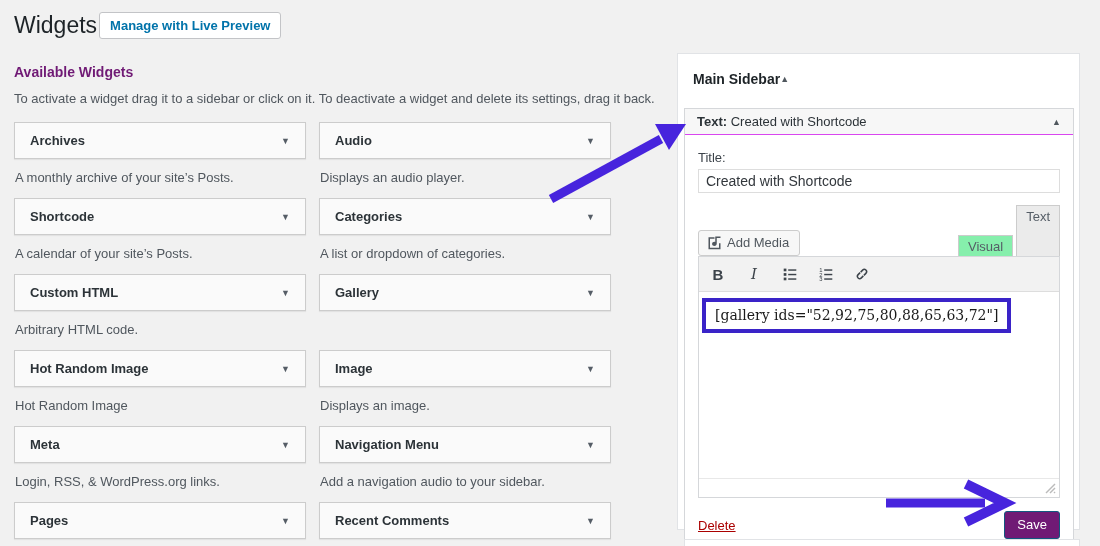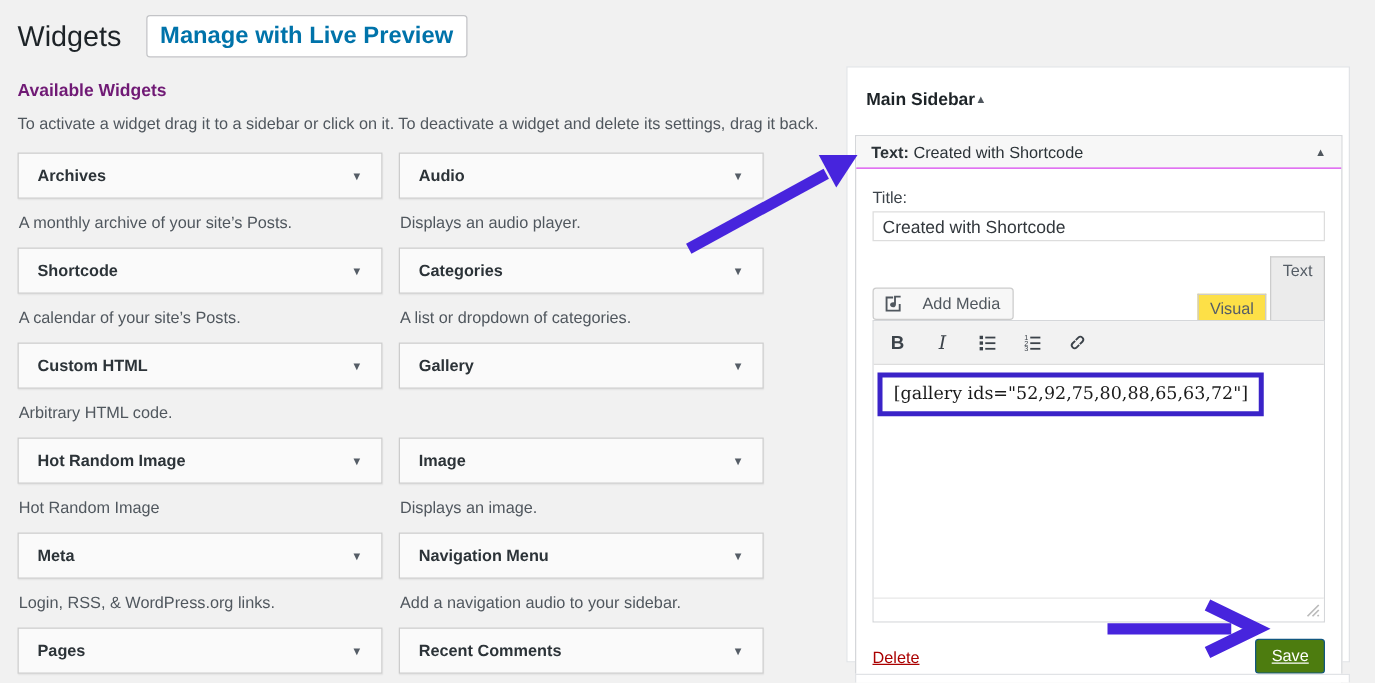--- a/index.html
+++ b/index.html
@@ -5,24 +5,24 @@
   * { box-sizing: border-box; margin: 0; padding: 0; }
   html,body { width:1100px; height:546px; }
   body {
     position: relative;
     overflow: hidden;
     background: #f1f1f1;
     font-family: "Liberation Sans", sans-serif;
     color: #23282d;
   }
   
-  .page-header { position:absolute; left:14px; top:12px; display:flex; align-items:center; gap:20px; }
+  .page-header { position:absolute; left:14px; top:12px; display:flex; align-items:center; gap:2px; }
   .page-title { font-size:23px; font-weight:400; color:#1d2327; }
   .manage-btn {
-    font-size:19px; font-weight:600; color:#0073aa; background:#fff;
+    font-size:13px; font-weight:600; color:#0073aa; background:#fff;
     border:1px solid #c3c4c7; border-radius:3px; padding:5px 10px; cursor:pointer;
     font-family:"Liberation Sans",sans-serif;
   }
   
   .avail-heading { position:absolute; left:14px; top:64px; font-size:14px; font-weight:700; color:#701a75; }
   .avail-desc { position:absolute; left:14px; top:91px; font-size:13px; color:#50575e; }
   .widgets-grid {
     position:absolute; left:14px; top:122px; width:597px;
     display:grid; grid-template-columns:292px 292px; column-gap:13px;
   }
@@ -53,28 +53,28 @@
   .widget-box-title b { font-weight:700; }
   .widget-form { padding:15px 13px 8px; }
   .field-label { font-size:13px; color:#3c434a; display:block; }
   .title-input {
     width:100%; height:24px; margin-top:4px; border:1px solid #ddd; border-radius:0;
     padding:2px 7px; font-size:14px; color:#32373c; background:#fff;
     font-family:"Liberation Sans",sans-serif;
   }
   .media-row { margin-top:12px; display:flex; justify-content:space-between; align-items:flex-end; }
   .add-media-btn {
-    display:flex; align-items:center; gap:16px;
+    display:flex; align-items:center; gap:5px;
     border:1px solid #ccc; background:#f7f7f7; border-radius:3px;
     padding:4px 10px 5px 8px; font-size:13px; color:#50575e; cursor:pointer;
     font-family:"Liberation Sans",sans-serif;
   }
   .editor-tabs { display:flex; gap:3px; }
   .tab { font-size:13px; color:#555d66; padding:3px 9px 2px; border:1px solid #ccc; border-bottom:none; cursor:pointer; }
-  .tab-visual { background:#fde047;margin-top:30px; }
+  .tab-visual { background:#86efac;margin-top:30px; }
   .tab-text { background:#ebebeb; }
   .editor { border:1px solid #d5d7da; margin-top:0; }
   .editor-toolbar {
     height:35px; background:#f2f2f2; border-bottom:1px solid #ddd;
     display:flex; align-items:center; gap:10px; padding:0 6px;
   }
   .tb-btn {
     width:26px; height:26px; display:flex; align-items:center; justify-content:center;
     background:transparent; border:none; cursor:pointer; color:#3c434a;
   }
@@ -85,24 +85,23 @@
     position:absolute; left:3px; top:6px;
     border:4px solid #3a23c8; padding:5px 9px 6px;
     font-family:"DejaVu Serif",serif; font-size:14px; color:#1a1a1a; white-space:nowrap;
     background:#fff;
   }
   .editor-statusbar { height:19px; border-top:1px solid #e8e8e8; position:relative; background:#fff; }
   .resize-grip { position:absolute; right:3px; bottom:3px; }
   .form-footer { display:flex; justify-content:space-between; align-items:center; margin-top:13px; }
   .delete-link { font-size:13px; color:#a00; text-decoration:underline; cursor:pointer; }
   .save-btn {
-    background:#4d7c0f; border:1px solid #12577f; color:#fff; font-size:13px;
+    background:#701a75; border:1px solid #12577f; color:#fff; font-size:13px;
     padding:5px 12px 6px; border-radius:3px; cursor:pointer;
     font-family:"Liberation Sans",sans-serif;
-    text-decoration:underline;
   }
   .next-panel { position:absolute; left:684px; top:539px; width:396px; height:14px; background:#fff; border:1px solid #e1e3e6; }
   .annotations { position:absolute; left:0; top:0; pointer-events:none; z-index:50; }
 </style>
 </head>
 <body>
 
 <div class="page-header">
   <h1 class="page-title">Widgets</h1>
   <button class="manage-btn">Manage with Live Preview</button>

